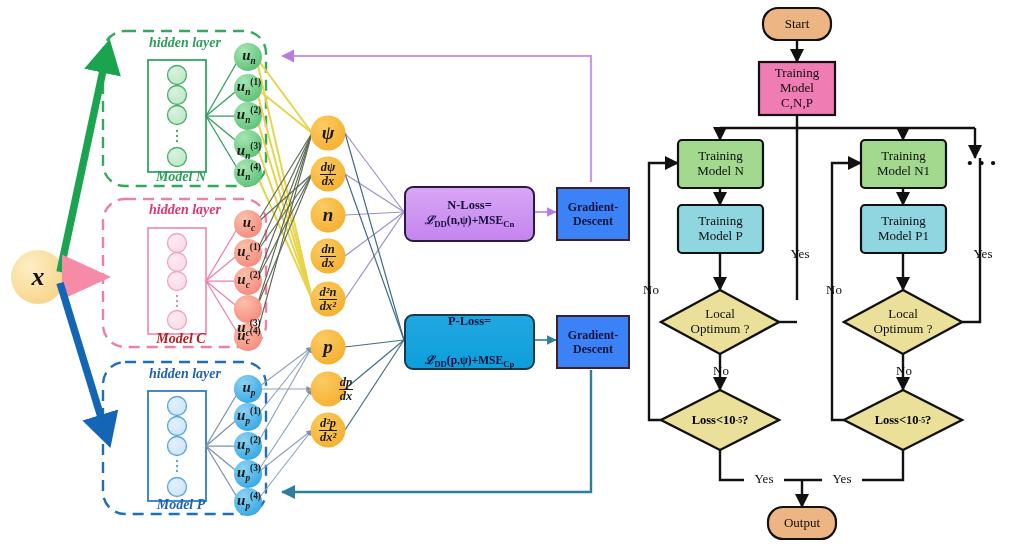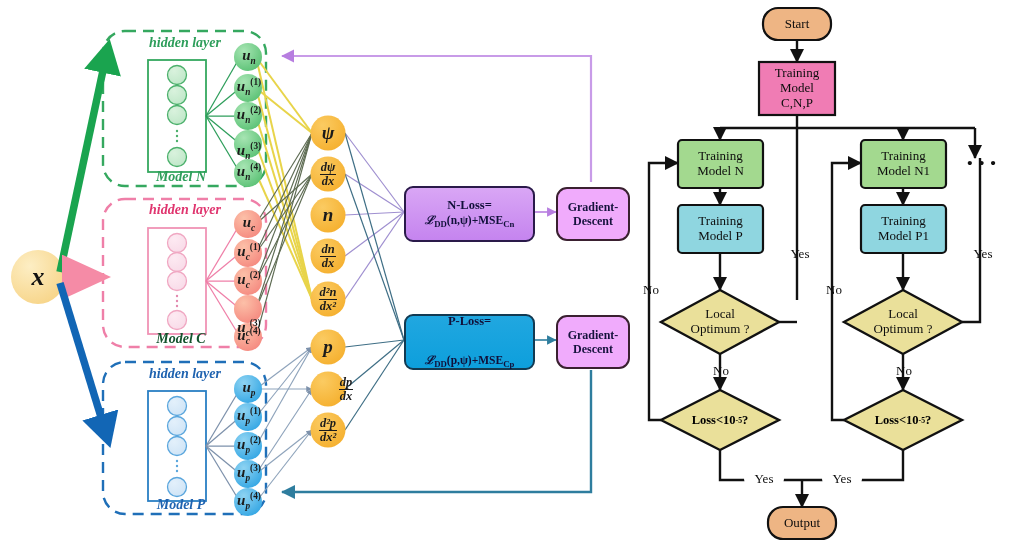--- a/index.html
+++ b/index.html
@@ -3,29 +3,29 @@
 <meta charset="utf-8">
 <style>
   html,body{margin:0;padding:0;background:#ffffff;}
   body{width:1024px;height:550px;position:relative;overflow:hidden;
        font-family:"Liberation Serif", serif;}
   #root{position:absolute;left:0;top:0;width:1024px;height:550px;}
   svg#canvas{position:absolute;left:0;top:0;width:1024px;height:550px;}
 
   
   .abs{position:absolute;}
-  .ctr{display:flex;align-items:center;justify-content:center;text-align:center;border-radius:11px;}
+  .ctr{display:flex;align-items:center;justify-content:center;text-align:center;}
 
   
   .grp-label{font-style:italic;font-weight:bold;white-space:nowrap;}
   .hl-n{color:#2e9e5b;}
   .hl-c{color:#e0356f;}
   .hl-p{color:#1f63b0;}
   .mdl-n{color:#2e9e5b;}
-  .mdl-c{color:#14532d;}
+  .mdl-c{color:#b91c1c;}
   .mdl-p{color:#1f63b0;}
 
   
   .nlab{font-style:italic;font-weight:bold;color:#1b1b1b;
         line-height:1;white-space:nowrap;}
   .nlab sup{font-size:.62em;font-style:normal;font-weight:bold;
             vertical-align:super;}
   .nlab sub{font-size:.62em;font-style:italic;vertical-align:sub;}
 
   
@@ -36,21 +36,21 @@
 
   
   .lossbox{border:2px solid #2a1a4a;border-radius:9px;
            font-weight:bold;color:#11103a;line-height:1.25;}
   .lossbox .l2{font-size:11.5px;}
   .lossbox .l2 sub{font-size:.76em;}
   .lossbox .l1{font-size:12.5px;}
   .nloss{background:linear-gradient(180deg,#d9a6f5,#c584ef);}
   .ploss{background:linear-gradient(180deg,#21a7e0,#0d9fdc);border-color:#123a52;}
 
-  .gdbox{border:2px solid #3a2030;background:#f0abfc;
+  .gdbox{border:2px solid #3a2030;background:#3b82f6;
          font-weight:bold;color:#15123c;font-size:12px;line-height:1.2;}
 
   
   .fnode{font-size:13px;color:#0d0d0d;line-height:1.15;}
   .fnode-sm{font-size:12.5px;}
   .edge-lab{font-size:13px;color:#0d0d0d;white-space:nowrap;}
   .dots{font-size:26px;letter-spacing:3px;color:#111;font-weight:bold;}
   .sup5{font-size:.62em;vertical-align:super;}
 </style>
 </head>

